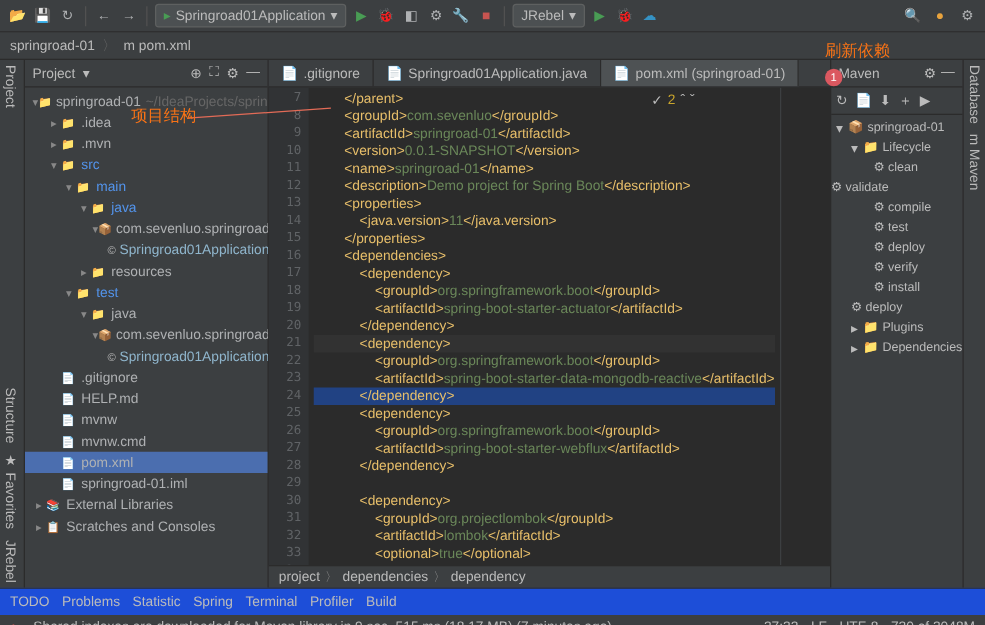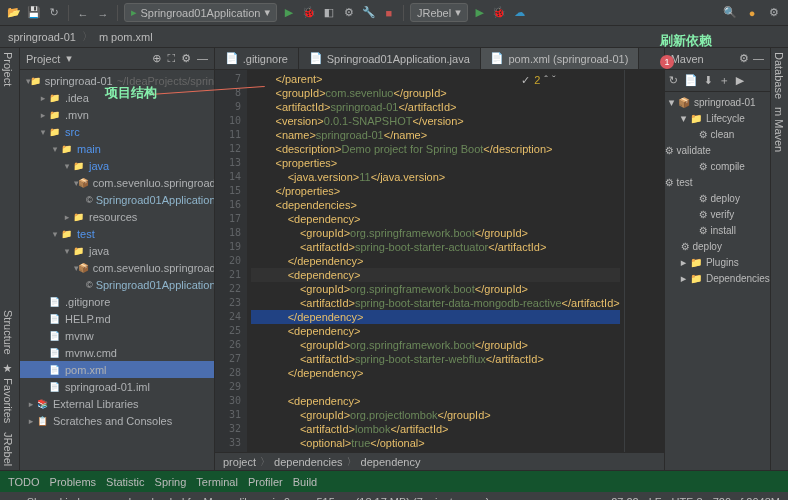--- a/index.html
+++ b/index.html
@@ -37,25 +37,25 @@
 .code .line.dhl{background:#214283}
 .t{color:#e8bf6a}
 .v{color:#6a8759}
 .crumb-bar{height:18px;background:#3c3f41;border-top:1px solid #2b2b2b;padding:0 8px;display:flex;align-items:center;gap:4px;font-size:10px;color:#888}
 .minimap{width:40px;background:#2b2b2b;border-left:1px solid #3c3f41}
 .maven{width:110px;background:#3c3f41;border-left:1px solid #2b2b2b;display:flex;flex-direction:column}
 .maven-hdr{height:22px;display:flex;align-items:center;justify-content:space-between;padding:0 6px;border-bottom:1px solid #2b2b2b;position:relative}
 .maven-tools{height:22px;display:flex;align-items:center;padding:0 4px;gap:6px;border-bottom:1px solid #2b2b2b;position:relative}
 .maven-tree{flex:1;padding:2px 0;overflow:auto}
 .maven-tree .ti{display:flex;align-items:center;height:16px;font-size:10px;white-space:nowrap}
-.bottom-bar{height:22px;background:#14532d;border-top:1px solid #2b2b2b;display:flex;align-items:center;padding:0 8px;gap:10px;font-size:10px}
+.bottom-bar{height:22px;background:#1d4ed8;border-top:1px solid #2b2b2b;display:flex;align-items:center;padding:0 8px;gap:10px;font-size:10px}
 .bottom-bar .r{margin-left:auto;display:flex;gap:10px}
 .status{height:20px;background:#3c3f41;display:flex;align-items:center;padding:0 8px;font-size:10px;gap:12px}
 .status .r{margin-left:auto;display:flex;gap:10px}
-.annotation{position:absolute;color:#86efac;font-size:13px;font-weight:bold;pointer-events:none;z-index:10}
+.annotation{position:absolute;color:#f97316;font-size:13px;font-weight:normal;pointer-events:none;z-index:10}
 .arrow-line{position:absolute;height:1px;background:#e36b57;z-index:9;transform-origin:left center}
 .badge{position:absolute;width:14px;height:14px;background:#db5860;border-radius:50%;color:#fff;font-size:9px;display:flex;align-items:center;justify-content:center;z-index:10}
 </style>
 </head>
 <body>
 
 <div class="toolbar">
   <span class="ico">📂</span>
   <span class="ico">💾</span>
   <span class="ico">↻</span>
@@ -273,21 +273,21 @@
       <span class="ico">⬇</span>
       <span class="ico">＋</span>
       <span class="ico">▶</span>
     </div>
     <div class="maven-tree" id="maven-tree">
         <div class="ti" style="padding-left:4px"><span style="width:10px">▾</span>📦 springroad-01</div>
 <div class="ti" style="padding-left:16px"><span style="width:10px">▾</span>📁 Lifecycle</div>
         <div class="ti" style="padding-left:34px">⚙ clean</div>
         <div class="ti" style="">⚙ validate</div>
         <div class="ti" style="padding-left:34px">⚙ compile</div>
-        <div class="ti" style="">⚙ test</div>
+        <div class="ti" style="padding-left:34px">⚙ test</div>
         <div class="ti" style="padding-left:34px">⚙ deploy</div>
         <div class="ti" style="padding-left:34px">⚙ verify</div>
         <div class="ti" style="padding-left:34px">⚙ install</div>
         <div class="ti" style="padding-left:16px">⚙ deploy</div>
         <div class="ti" style="padding-left:16px"><span style="width:10px">▸</span>📁 Plugins</div>
 <div class="ti" style="padding-left:16px"><span style="width:10px">▸</span>📁 Dependencies</div>
       </div>
   </div>
 
   <div class="right-rail">

